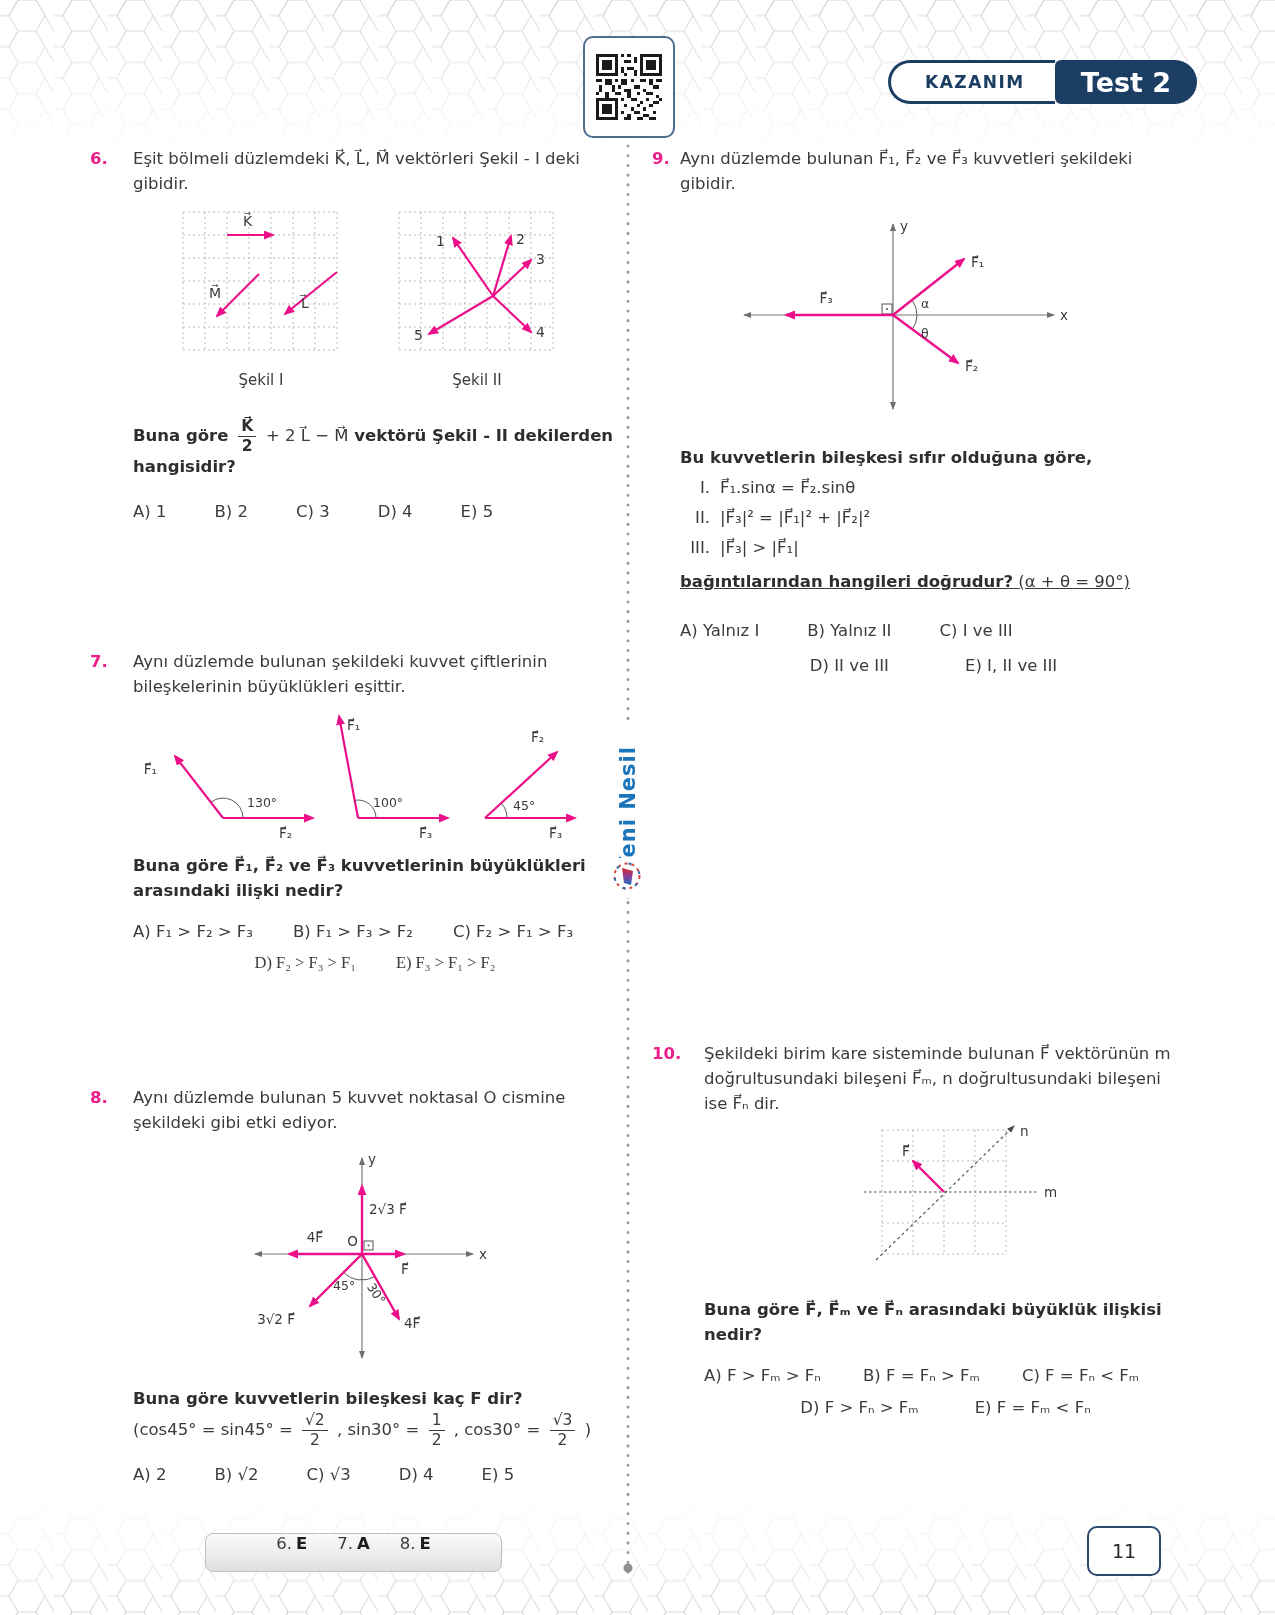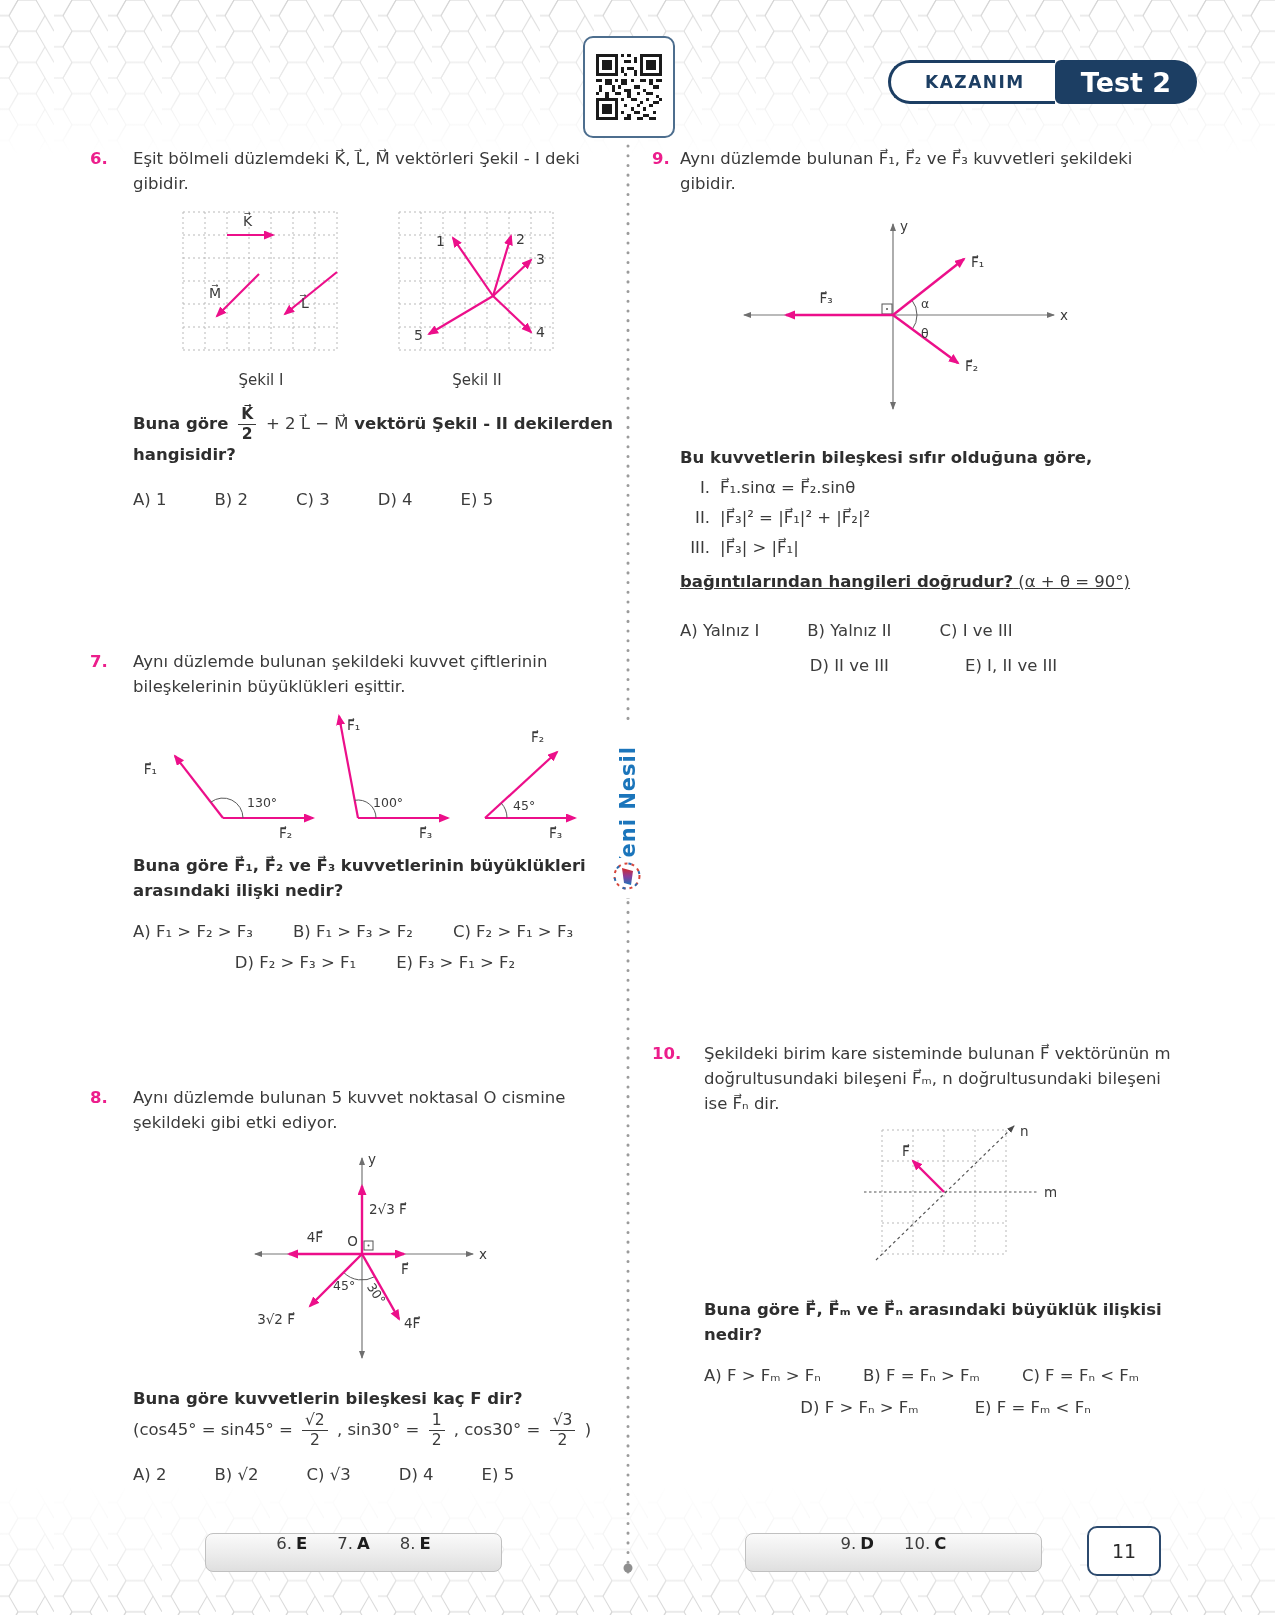--- a/index.html
+++ b/index.html
@@ -213,21 +213,21 @@
             <text x="48" y="36" text-anchor="end" class="num">1</text>
             <text x="119" y="34" class="num">2</text>
             <text x="139" y="54" class="num">3</text>
             <text x="139" y="127" class="num">4</text>
             <text x="26" y="130" text-anchor="end" class="num">5</text>
           </svg>
           <div class="fig-caption">Şekil II</div>
         </div>
       </div>
 
-      <div class="stem" style="margin-top:14px;">
+      <div class="stem" style="margin-top:26px;">
         <b>Buna göre</b>
         <span class="frac"><span class="num">K⃗</span><span class="den">2</span></span>
         <span class="math">+ 2 L⃗ − M⃗</span>
         <b>vektörü Şekil - II dekilerden hangisidir?</b>
       </div>
 
       <div class="opts" style="margin-top:20px;gap:48px;">
         <span class="opt">A) 1</span>
         <span class="opt">B) 2</span>
         <span class="opt">C) 3</span>
@@ -267,21 +267,21 @@
         <text x="416" y="130">F⃗₃</text>
       </svg>
 
       <div class="stem" style="margin-top:4px;">Buna göre F⃗₁, F⃗₂ ve F⃗₃ kuvvetlerinin büyüklükleri arasındaki ilişki nedir?</div>
 
       <div class="opts" style="margin-top:16px;gap:40px;">
         <span class="opt">A) F₁ &gt; F₂ &gt; F₃</span>
         <span class="opt">B) F₁ &gt; F₃ &gt; F₂</span>
         <span class="opt">C) F₂ &gt; F₁ &gt; F₃</span>
       </div>
-      <div class="opts center" style="margin-top:6px;gap:40px;">
+      <div class="opts center" style="margin-top:6px;gap:40px;font-family:Liberation Serif, serif;">
         <span class="opt">D) F₂ &gt; F₃ &gt; F₁</span>
         <span class="opt">E) F₃ &gt; F₁ &gt; F₂</span>
       </div>
     </div>
   </div>
 
   <div class="q" id="q8" style="left:90px;top:1086px;width:527px;">
     <span class="q-num">8.</span>
     <div class="q-body">
       <div>Aynı düzlemde bulunan 5 kuvvet noktasal O cismine şekildeki gibi etki ediyor.</div>
@@ -428,19 +428,15 @@
         <span class="opt">E) F = Fₘ &lt; Fₙ</span>
       </div>
     </div>
   </div>
 
   <div class="ans-box" style="left:205px;top:1533px;width:295px;">
     <span><span>6.</span><b>E</b></span>
     <span><span>7.</span><b>A</b></span>
     <span><span>8.</span><b>E</b></span>
   </div>
-  <div class="ans-box" style="left:745px;top:1533px;width:295px;">
-    <span><span>9.</span><b>D</b></span>
-    <span><span>10.</span><b>C</b></span>
-  </div>
   <div class="page-num">11</div>
 
 </div>
 
 </body></html>

